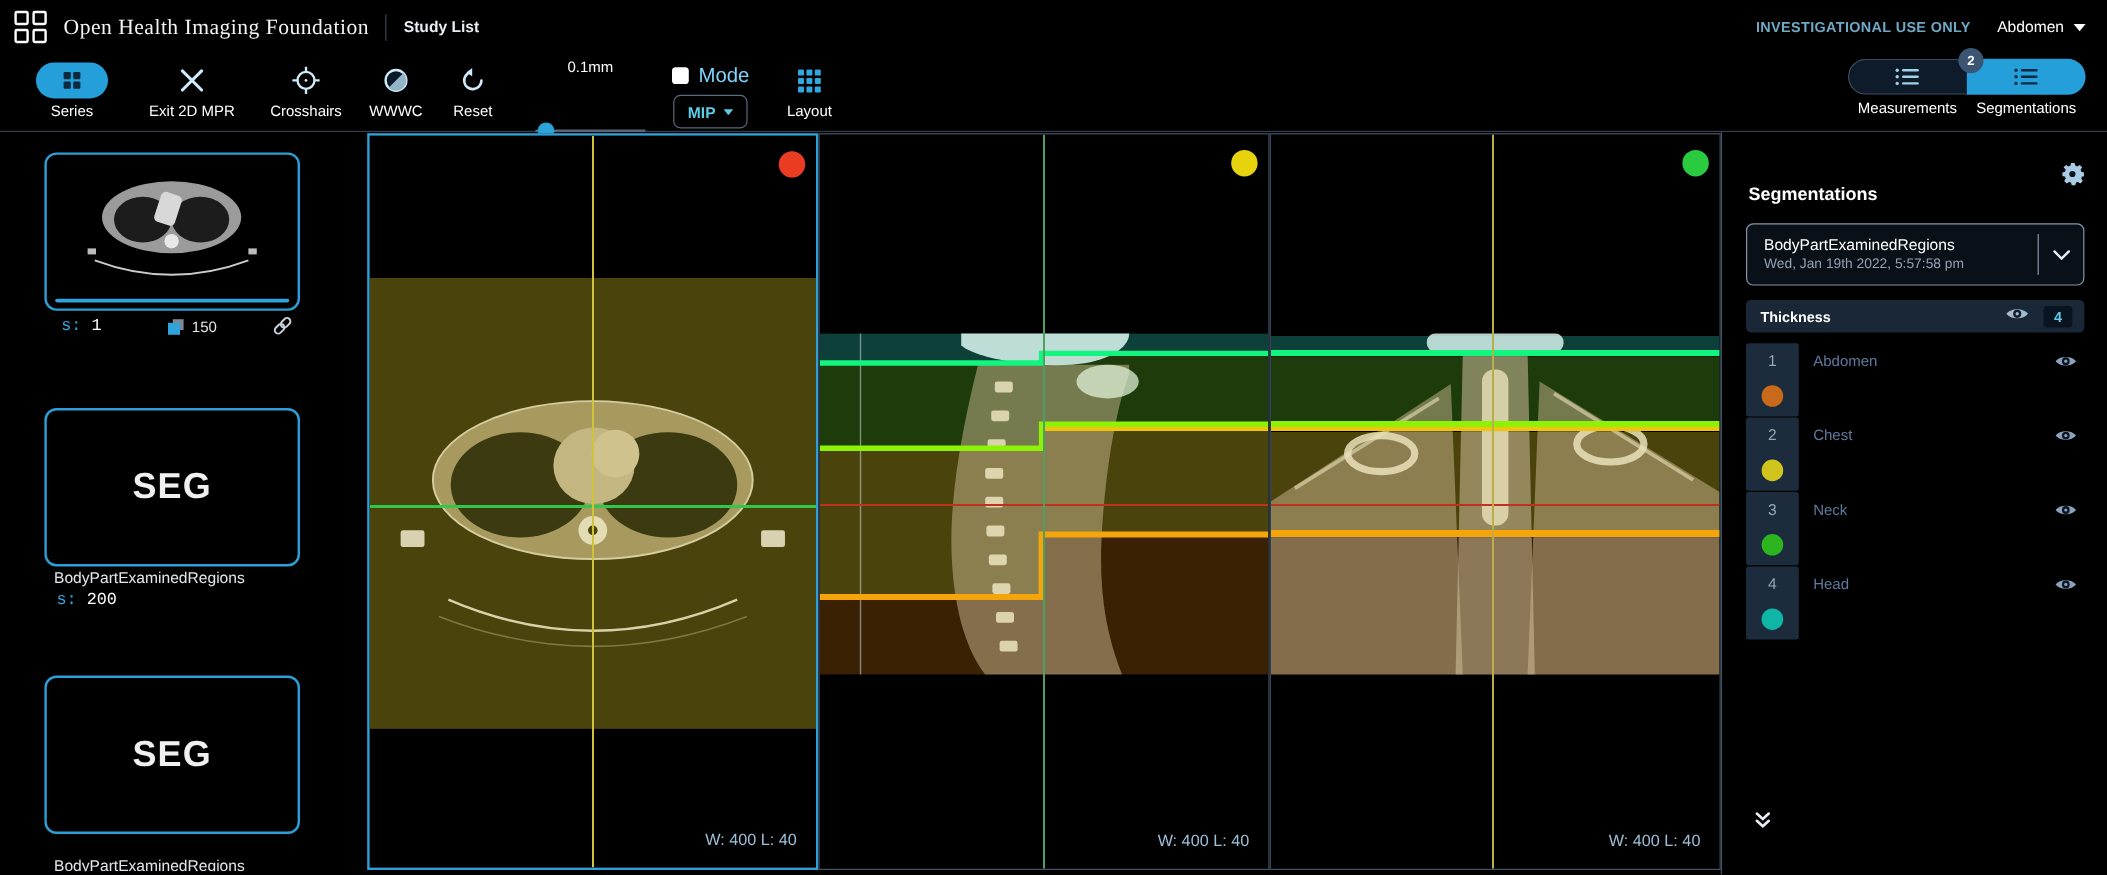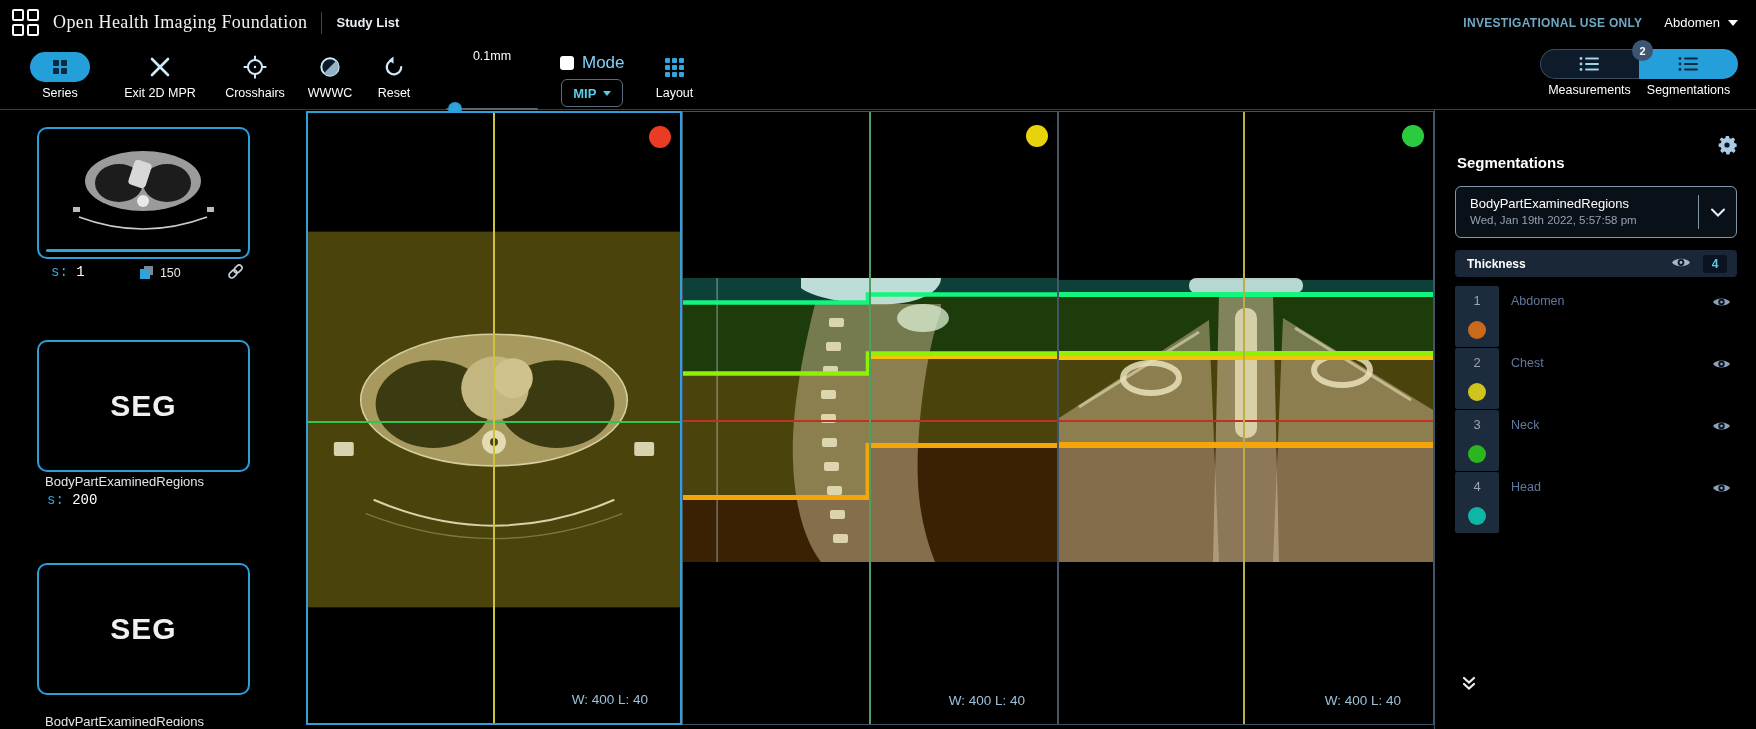--- a/index.html
+++ b/index.html
@@ -84,21 +84,21 @@
   
   .vp-grid { width:1128px; height:100%; display:flex; padding-top:1px; }
   .vp { position:relative; width:376px; height:614px; background:#000; overflow:hidden; cursor:crosshair; }
   .vp1 { border:2px solid #2f9fd8; }
   .vp2, .vp3 { border:1px solid #42566a; }
   .vp svg.scene { position:absolute; inset:0; width:100%; height:100%; }
   .orient-dot { position:absolute; top:13px; right:9px; width:22px; height:22px; border-radius:50%; }
   .dot-axial { background:#ea3b23; }
   .dot-sagittal { background:#e7d20e; }
   .dot-coronal { background:#2bcb40; }
-  .wl { position:absolute; right:32px; bottom:16px; font-size:13.5px; color:#9dc0d8; }
+  .wl { position:absolute; right:16px; bottom:16px; font-size:13.5px; color:#9dc0d8; }
 
   
   .seg-panel { width:322px; height:100%; position:relative; border-left:1px solid #3f5465; background:#000; }
   .gear { position:absolute; top:22px; right:16px; cursor:pointer; }
   .seg-title { position:absolute; left:22px; top:44px; font-size:15px; font-weight:bold; color:#fff; }
   .seg-dropdown { position:absolute; left:20px; top:76px; width:282px; height:52px; border:1px solid #8395aa; border-radius:6px; background:#0a1018; display:flex; align-items:stretch; cursor:pointer; }
   .seg-dd-text { flex:1; padding:9px 0 0 14px; overflow:hidden; }
   .seg-dd-name { font-size:13px; color:#fff; white-space:nowrap; }
   .seg-dd-date { font-size:11.5px; color:#93a1b1; margin-top:3px; white-space:nowrap; }
   .seg-dd-arrow { width:38px; display:flex; align-items:center; justify-content:center; border-left:1px solid #8395aa; margin:8px 0; }

